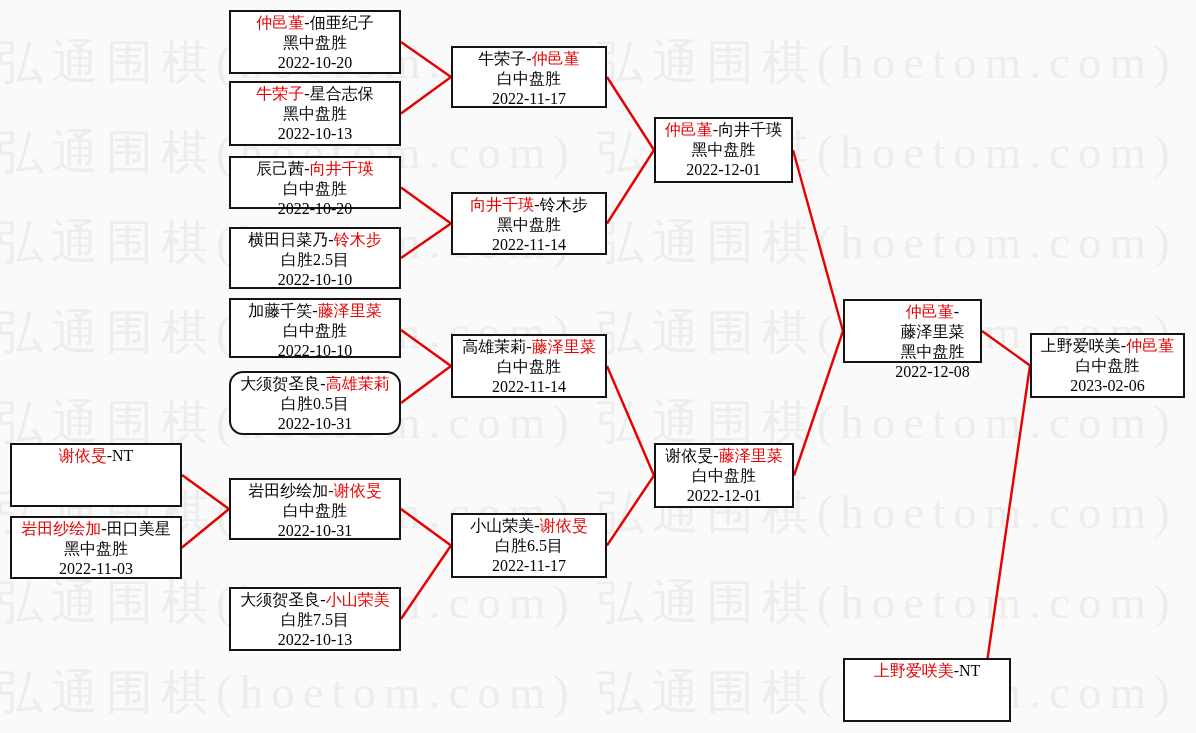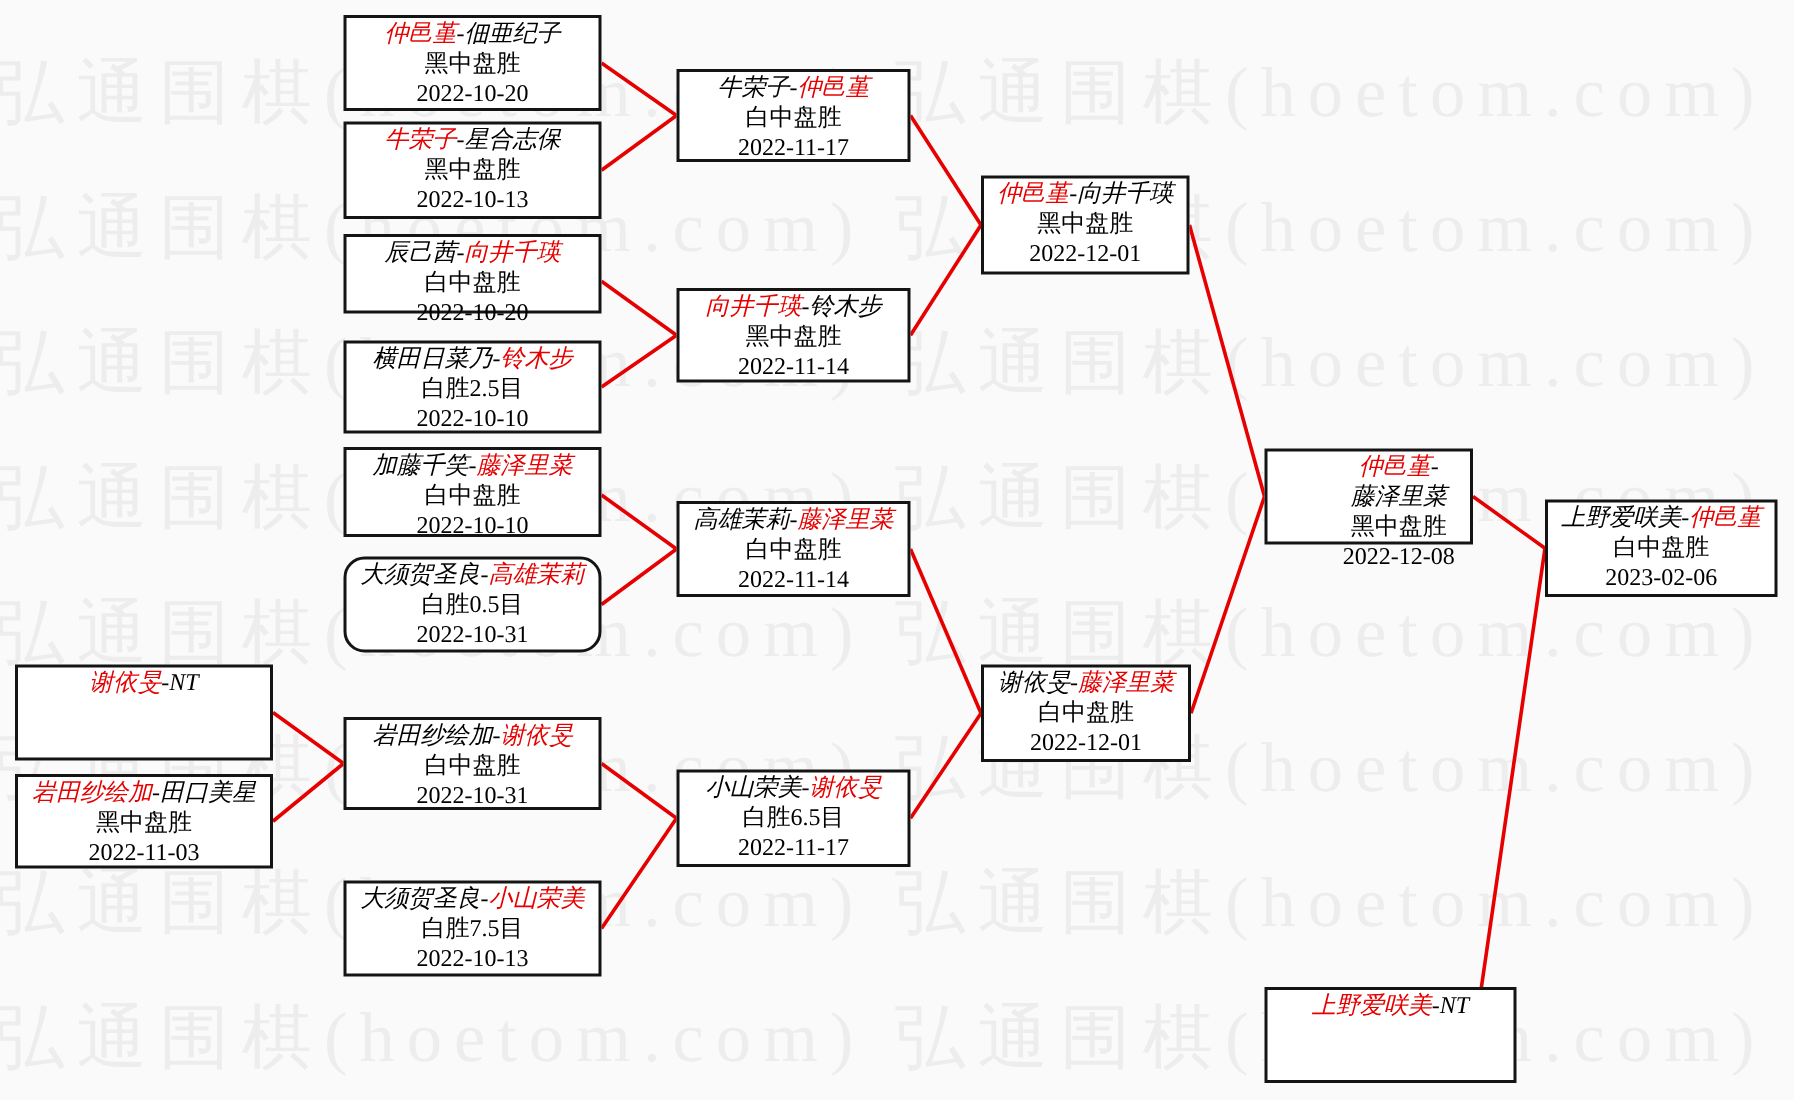--- a/index.html
+++ b/index.html
@@ -23,21 +23,21 @@
   .box {
     position:absolute; z-index:2;
     box-sizing:border-box;
     background:#ffffff;
     border:2px solid #141414;
     text-align:center;
     color:#000000;
     font-size:16px; line-height:20px;
     padding-top:1px;
   }
-  .box span { white-space:nowrap;font-style:italic; }
+  .box span { white-space:nowrap; }
   .red { color:#e60000; }
 </style>
 </head>
 <body>
 
 <div id="stage" style="background: rgb(251, 250, 251);">
   <div id="watermark">
       <div class="wm-row" style="top: 34px; color: rgb(238, 237, 238);">弘通围棋(hoetom.com)  弘通围棋(hoetom.com)  弘通围棋(hoetom.com)</div>
       <div class="wm-row" style="top: 124px; color: rgb(238, 237, 238);">弘通围棋(hoetom.com)  弘通围棋(hoetom.com)  弘通围棋(hoetom.com)</div>
       <div class="wm-row" style="top: 214px; color: rgb(238, 237, 238);">弘通围棋(hoetom.com)  弘通围棋(hoetom.com)  弘通围棋(hoetom.com)</div>

